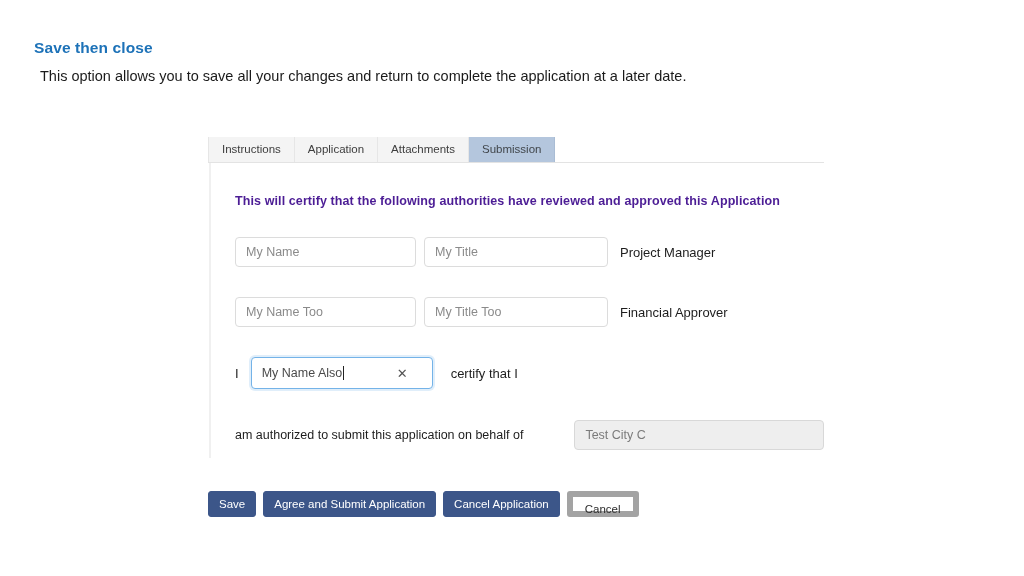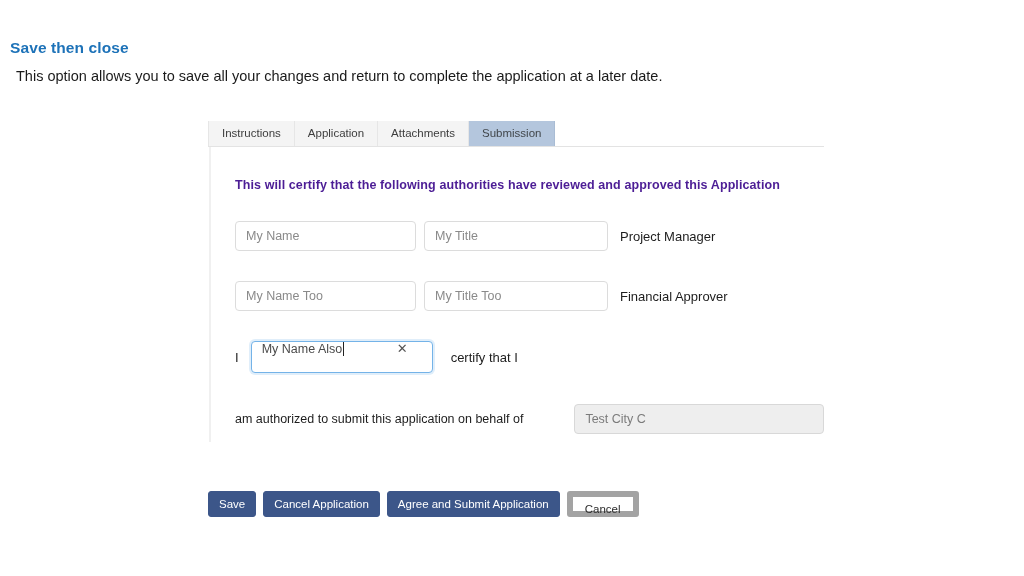--- a/index.html
+++ b/index.html
@@ -12,21 +12,21 @@
     background: #ffffff;
     font-family: "Liberation Sans", sans-serif;
     overflow: hidden;
     position: relative;
     -webkit-font-smoothing: antialiased;
   }
 
   
   .slide-intro {
     position: absolute;
-    left: 10px;
+    left: 34px;
     top: 38px;
     width: 960px;
   }
   .slide-title {
     font-size: 15.5px;
     font-weight: bold;
     color: #1d72b8;
     line-height: 20px;
     letter-spacing: 0.1px;
   }
@@ -35,21 +35,21 @@
     padding-left: 6px;
     font-size: 14.5px;
     color: #1a1a1a;
     line-height: 20px;
   }
 
   
   .app-window {
     position: absolute;
     left: 208px;
-    top: 120px;
+    top: 136px;
     width: 616px;
   }
   .tab-strip {
     display: flex;
     align-items: flex-end;
     height: 26px;
     border-bottom: 1px solid #e3e3e3;
     width: 616px;
     box-sizing: content-box;
   }
@@ -142,21 +142,21 @@
   }
   .tb-focus {
     box-sizing: border-box;
     width: 182px;
     height: 32px;
     border: 1px solid #74b3e8;
     border-radius: 4px;
     background: #ffffff;
     box-shadow: 0 0 0 2px rgba(116,179,232,0.22);
     display: flex;
-    align-items: flex-start;
+    align-items: center;
     padding: 0 10px;
   }
   .tb-focus .val {
     font-size: 12.5px;
     color: #4a4a4a;
     position: relative;
   }
   .caret {
     display: inline-block;
     width: 1px;
@@ -281,16 +281,16 @@
         <div class="behalf-label">am authorized to submit this application on behalf of</div>
         <div class="tb-disabled">Test City C</div>
       </div>
 
     </div>
   </div>
 </div>
 
 <div class="button-bar">
   <div class="btn btn-primary">Save</div>
+  <div class="btn btn-primary">Agree and Submit Application</div>
   <div class="btn btn-primary">Cancel Application</div>
-  <div class="btn btn-primary">Agree and Submit Application</div>
   <div class="btn btn-default">Cancel</div>
 </div>
 
 </body></html>

